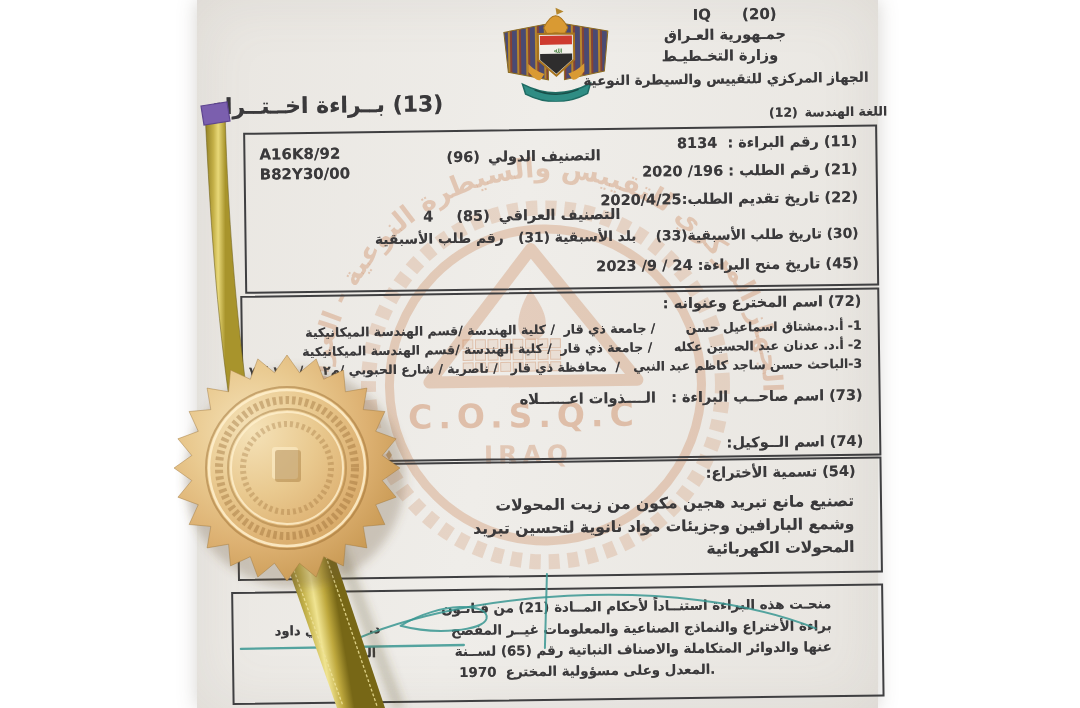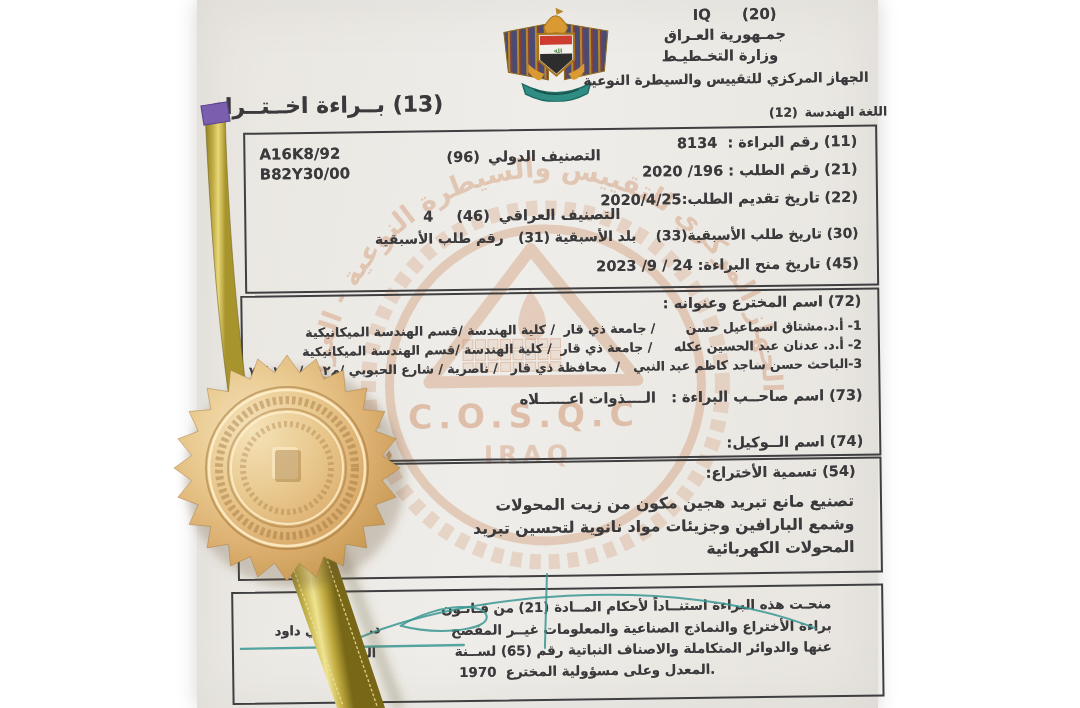--- a/index.html
+++ b/index.html
@@ -165,21 +165,21 @@
       <div class="abs f51-vals ink">
         <div>A16K8/92</div>
         <div>B82Y30/00</div>
       </div>
       <div class="abs f51-lab ink">
         <span>(96)</span>
         <span class="rtl">التصنيف الدولي</span>
       </div>
       <div class="abs f52-row ink">
         <span class="val">4</span>
-        <span>(46)</span>
+        <span>(85)</span>
         <span class="rtl">التصنيف العراقي</span>
       </div>
       <div class="abs fline f30 rtl ink">(30) تاريخ طلب الأسبقية(33)&nbsp;&nbsp;&nbsp; بلد الأسبقية (31)&nbsp;&nbsp; رقم طلب الأسبقية</div>
       <div class="abs fline f45 rtl ink">(45) تاريخ منح البراءة: 24 / 9/ 2023</div>
 
       <div class="abs fline f72 rtl ink">(72) اسم المخترع وعنوانه :</div>
       <div class="abs inv inv1 rtl ink">1- أ.د.مشتاق اسماعيل حسن&nbsp;&nbsp;&nbsp;&nbsp;&nbsp;&nbsp; / جامعة ذي قار&nbsp; / كلية الهندسة /قسم الهندسة الميكانيكية</div>
       <div class="abs inv inv2 rtl ink">2- أ.د. عدنان عبد الحسين عكله&nbsp;&nbsp;&nbsp;&nbsp; / جامعة ذي قار&nbsp; / كلية الهندسة /قسم الهندسة الميكانيكية</div>
       <div class="abs inv inv3 rtl ink">3-الباحث حسن ساجد كاظم عبد النبي&nbsp;&nbsp; /&nbsp; محافظة ذي قار&nbsp;&nbsp; / ناصرية / شارع الحبوبي /م١٠٢ /ز ١٥ /د٧</div>
       <div class="abs fline f73 rtl ink">(73) اسم صاحــب البراءة :&nbsp;&nbsp; الــــذوات اعــــــلاه</div>

